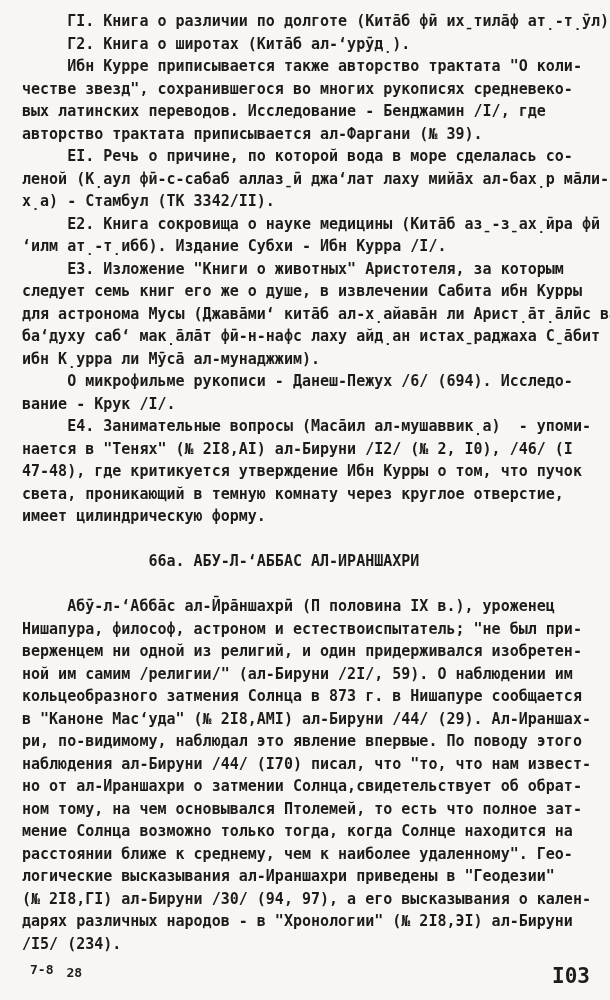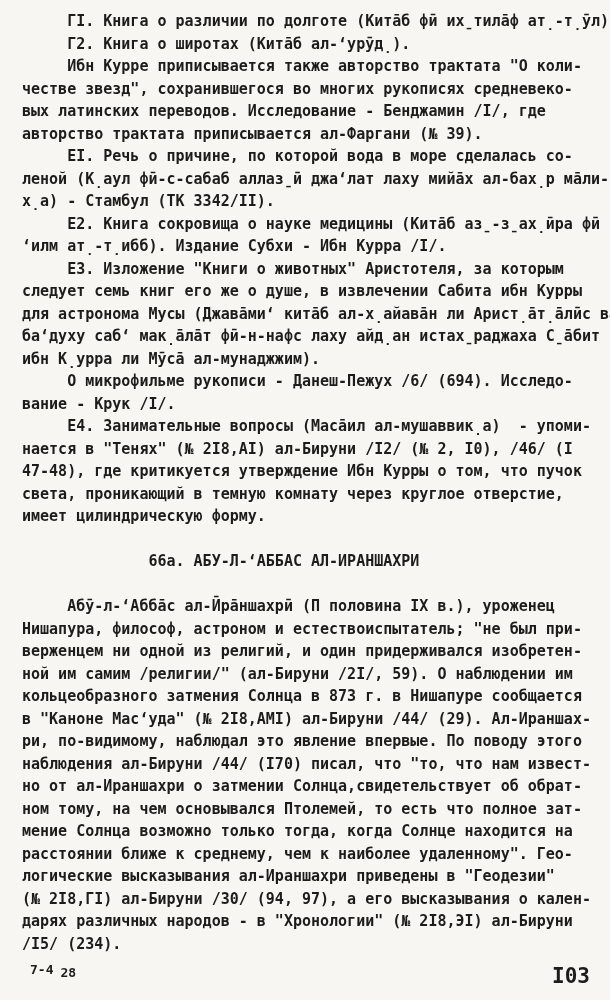--- a/index.html
+++ b/index.html
@@ -28,29 +28,29 @@
   .u{
     text-decoration-thickness:1.4px;
     text-underline-offset:3.5px;
   }
   .footer-left{
     position:absolute;left:30px;top:965px;
     font-family:"DejaVu Sans Mono",monospace;
     font-weight:bold;font-size:13px;color:#1d1c1a;
   }
   .sig-top{position:relative;top:-3px;}
-  .sig-num{margin-left:7px;text-align:center;}
+  .sig-num{margin-left:13px;text-align:center;}
   .footer-right{
     position:absolute;left:552px;top:964px;
     font-family:"DejaVu Sans Mono",monospace;
     font-weight:bold;font-size:21px;color:#1d1c1a;
   }
 </style>
 </head>
 <body>
 
 <div class="page">
   <div class="textblock"><div class="line"><span>     ГI. </span><span class="u">Книга о различии по долготе</span><span> (Китāб фӣ их̱тилāф ат̣-т̣ӯл).</span></div><div class="line"><span>     Г2. </span><span class="u">Книга о широтах</span><span> (Китāб ал-‘урӯд̣).</span></div><div class="line"><span>     Ибн Курре приписывается также авторство трактата "О коли-</span></div><div class="line"><span>честве звезд", сохранившегося во многих рукописях средневеко-</span></div><div class="line"><span>вых латинских переводов. Исследование - Бенджамин /I/, где</span></div><div class="line"><span>авторство трактата приписывается ал-Фаргани (№ </span><span class="u">39</span><span>).</span></div><div class="line"><span>     ЕI. </span><span class="u">Речь о причине, по которой вода в море сделалась со-</span></div><div class="line"><span class="u">леной</span><span> (К̣аул фӣ-с-сабаб аллаз̱ӣ джа‘лат лаху мийāх ал-бах̣р мāли-</span></div><div class="line"><span>х̣а) - Стамбул (ТК 3342/II).</span></div><div class="line"><span>     Е2. </span><span class="u">Книга сокровища о науке медицины</span><span> (Китāб аз̱-з̱ах̣ӣра фӣ</span></div><div class="line"><span>‘илм ат̣-т̣ибб). Издание Субхи - Ибн Курра /I/.</span></div><div class="line"><span>     Е3. </span><span class="u">Изложение "Книги о животных" Аристотеля, за которым</span></div><div class="line"><span class="u">следует семь книг его же о душе, в извлечении Сабита ибн Курры</span></div><div class="line"><span class="u">для астронома Мусы</span><span> (Джавāми‘ китāб ал-х̣айавāн ли Арист̣āт̣āлӣс ва</span></div><div class="line"><span>ба‘духу саб‘ мак̣āлāт фӣ-н-нафс лаху айд̣ан истах̱раджаха С̱āбит</span></div><div class="line"><span>ибн К̣урра ли Мӯсā ал-мунаджжим).</span></div><div class="line"><span>     О микрофильме рукописи - Данеш-Пежух /6/ (694). Исследо-</span></div><div class="line"><span>вание - Крук /I/.</span></div><div class="line"><span>     Е4. </span><span class="u">Занимательные вопросы</span><span> (Масāил ал-мушаввик̣а)  - упоми-</span></div><div class="line"><span>нается в "Тенях" (№ </span><span class="u">2I8,АI</span><span>) ал-Бируни /I2/ (№ 2, I0), /46/ (I</span></div><div class="line"><span>47-48), где критикуется утверждение Ибн Курры о том, что пучок</span></div><div class="line"><span>света, проникающий в темную комнату через круглое отверстие,</span></div><div class="line"><span>имеет цилиндрическую форму.</span></div><div class="line"></div><div class="line"><span>              66а. АБУ-Л-‘АББАС АЛ-ИРАНШАХРИ</span></div><div class="line"></div><div class="line"><span>     </span><span class="u">Абӯ-л-‘Аббāс ал-Ӣрāншахрӣ</span><span> (П половина IX в.), уроженец</span></div><div class="line"><span>Нишапура, философ, астроном и естествоиспытатель; "не был при-</span></div><div class="line"><span>верженцем ни одной из религий, и один придерживался изобретен-</span></div><div class="line"><span>ной им самим /религии/" (ал-Бируни /2I/, 59). О наблюдении им</span></div><div class="line"><span>кольцеобразного затмения Солнца в 873 г. в Нишапуре сообщается</span></div><div class="line"><span>в "Каноне Мас‘уда" (№ </span><span class="u">2I8</span><span>,</span><span class="u">АМI</span><span>) ал-Бируни /44/ (29). Ал-Ираншах-</span></div><div class="line"><span>ри, по-видимому, наблюдал это явление впервые. По поводу этого</span></div><div class="line"><span>наблюдения ал-Бируни /44/ (I70) писал, что "то, что нам извест-</span></div><div class="line"><span>но от ал-Ираншахри о затмении Солнца,свидетельствует об обрат-</span></div><div class="line"><span>ном тому, на чем основывался Птолемей, то есть что полное зат-</span></div><div class="line"><span>мение Солнца возможно только тогда, когда Солнце находится на</span></div><div class="line"><span>расстоянии ближе к среднему, чем к наиболее удаленному". Гео-</span></div><div class="line"><span>логические высказывания ал-Ираншахри приведены в "Геодезии"</span></div><div class="line"><span>(№ </span><span class="u">2I8</span><span>,</span><span class="u">ГI</span><span>) ал-Бируни /30/ (94, 97), а его высказывания о кален-</span></div><div class="line"><span>дарях различных народов - в "Хронологии" (№ </span><span class="u">2I8</span><span>,</span><span class="u">ЭI</span><span>) ал-Бируни</span></div><div class="line"><span>/I5/ (234).</span></div></div>
   <div class="footer-left">
-    <span class="sig-top">7-4</span><span class="sig-num">28</span>
+    <span class="sig-top">7-8</span><span class="sig-num">28</span>
   </div>
   <div class="footer-right">I03</div>
 </div>
 
 </body></html>

